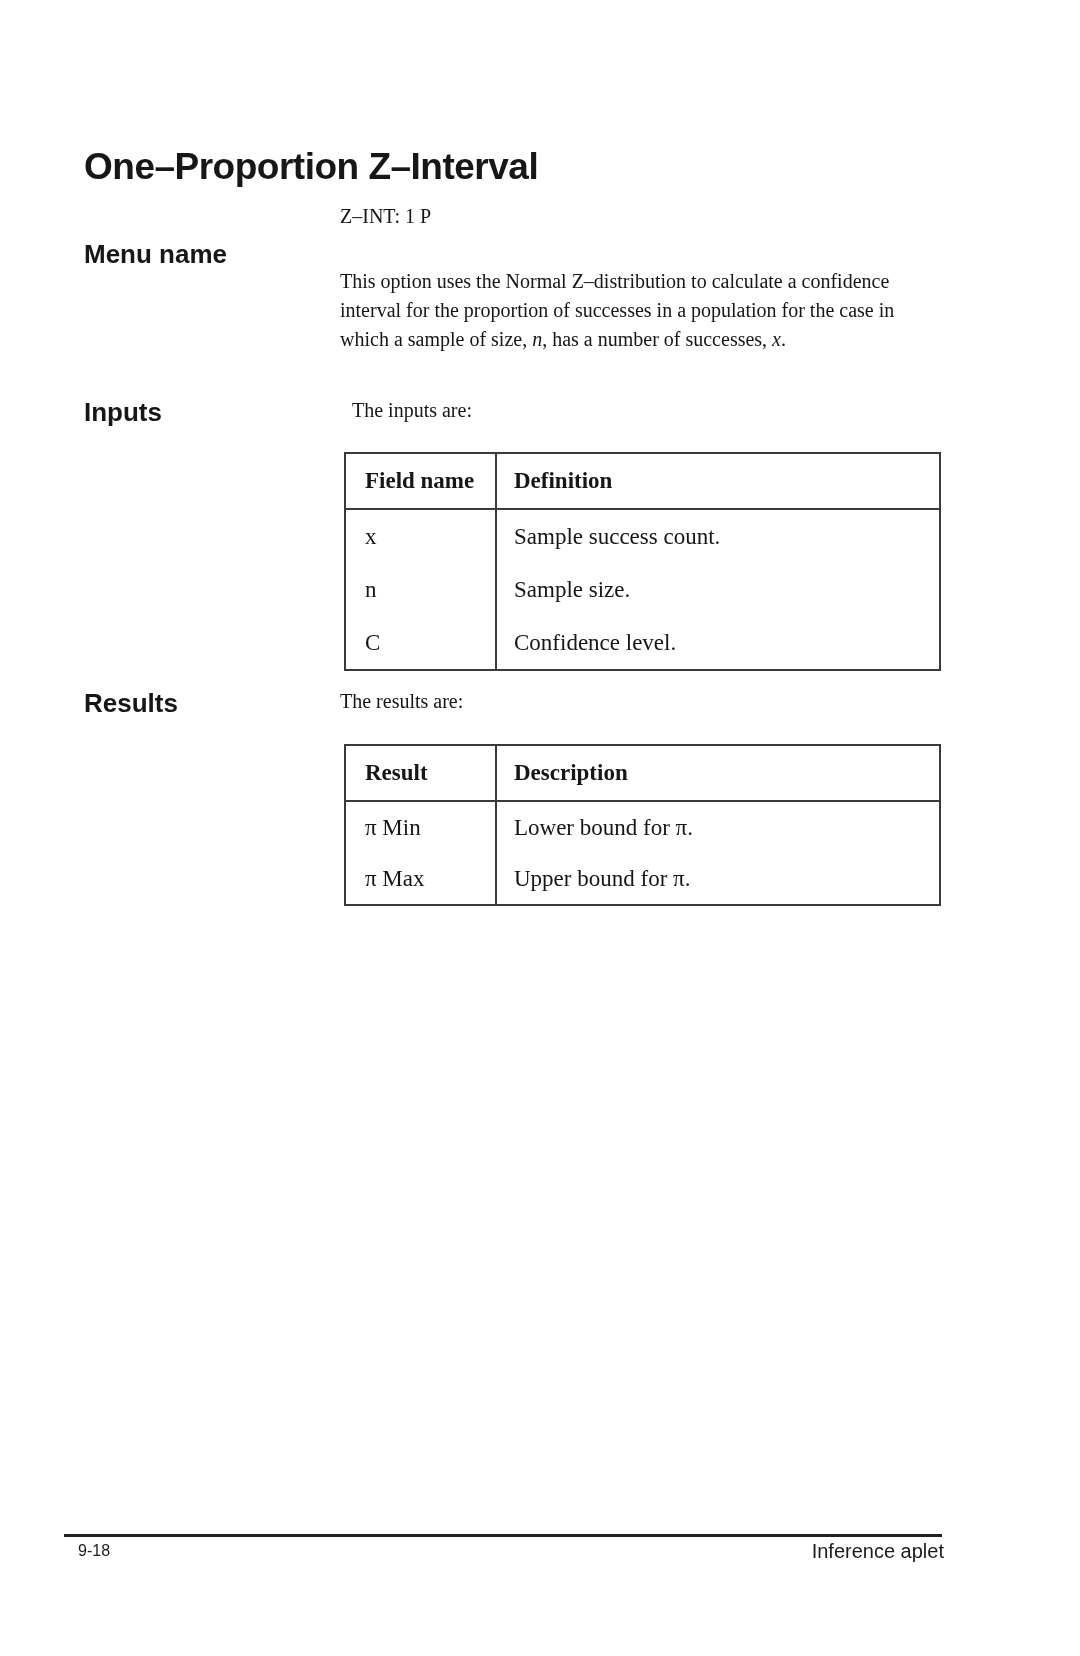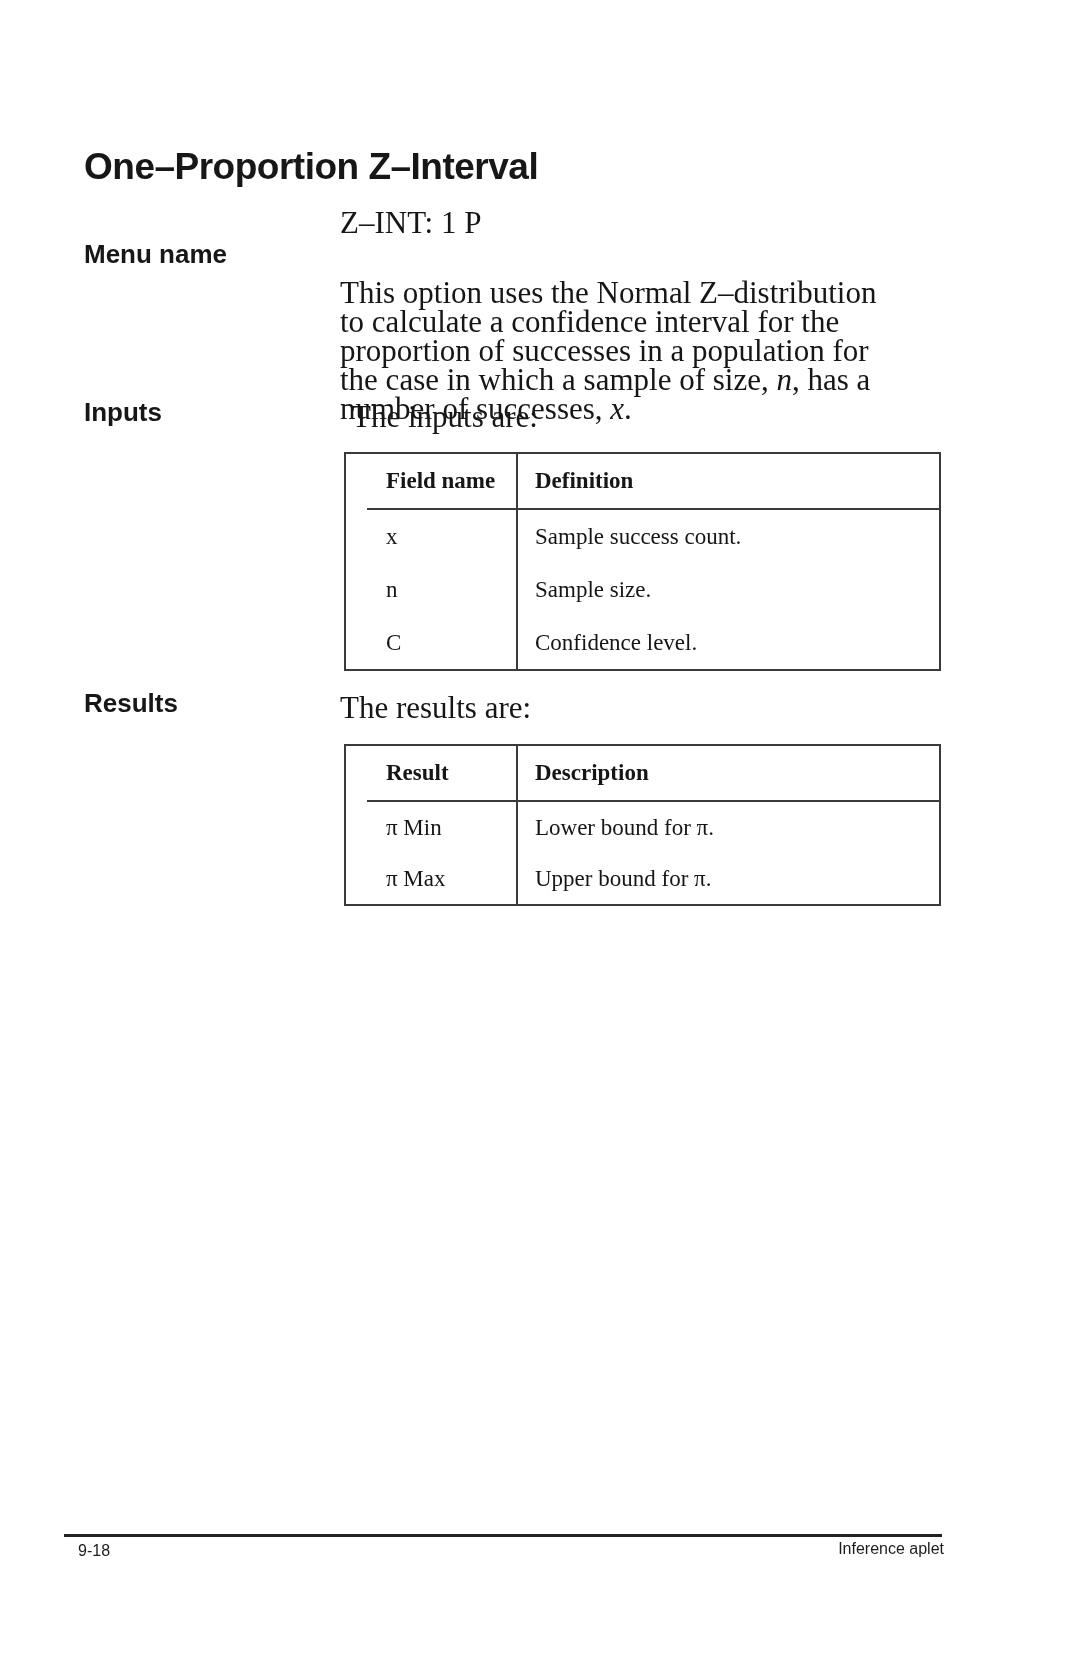--- a/index.html
+++ b/index.html
@@ -36,21 +36,21 @@
     font-size: 26px;
     color: #171717;
     white-space: nowrap;
   }
   .lbl-menu    { top: 203px; margin-top: 36px; }
   .lbl-inputs  { top: 397px; }
   .lbl-results { top: 688px; }
 
   .body-text {
     font-family: "Liberation Serif", serif;
-    font-size: 31px;
+    font-size: 20px;
     color: #161616;
   }
   .menu-value {
     position: absolute;
     left: 340px;
     top: 205px;
     white-space: nowrap;
   }
   .menu-desc {
     position: absolute;
@@ -67,21 +67,20 @@
   .tbl {
     position: absolute;
     left: 344px;
     width: 597px;
     border: 2px solid #3a3a3a;
     box-sizing: border-box;
     font-family: "Liberation Serif", serif;
     font-size: 23px;
     color: #161616;
     background: #fff;
-    padding-left: 21px;
   }
   .tbl-inputs  { top: 452px; }
   .tbl-results { top: 744px; }
 
   .trow {
     display: flex;
     align-items: stretch;
   }
   .trow.hdr {
     height: 54px;
@@ -120,21 +119,21 @@
     top: 1542px;
     font-family: "Liberation Sans", sans-serif;
     font-size: 16px;
     color: #1c1c1c;
   }
   .footer-right {
     position: absolute;
     right: 136px;
     top: 1540px;
     font-family: "Liberation Sans", sans-serif;
-    font-size: 16px;
+    font-size: 20px;
     color: #1c1c1c;
   }
 </style>
 </head>
 <body>
 
 <div class="page">
 
   <h1 class="doc-title">One–Proportion Z–Interval</h1>
 

